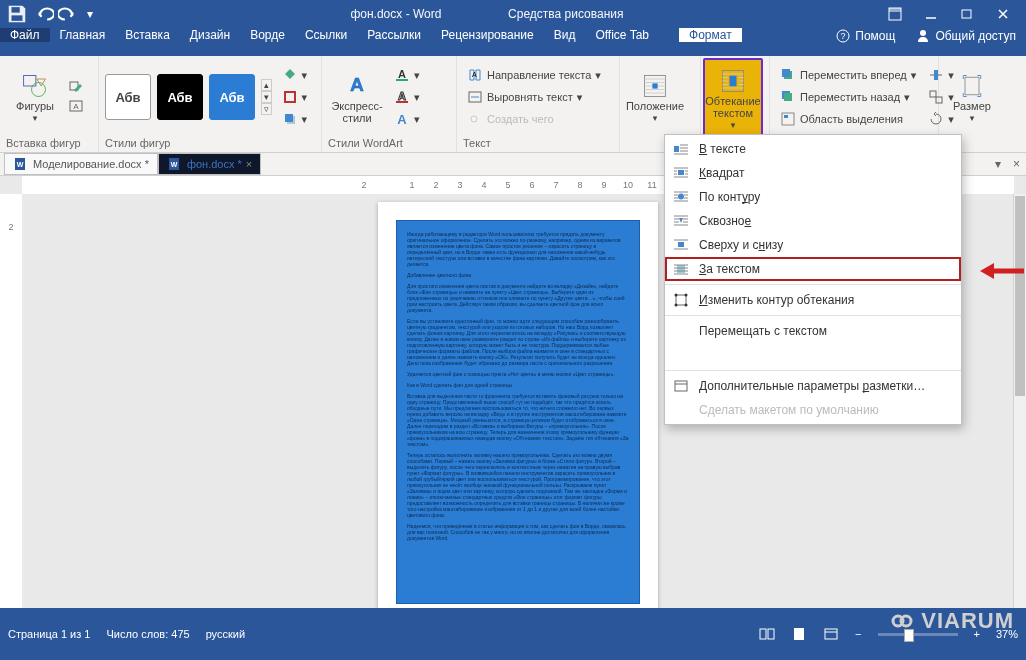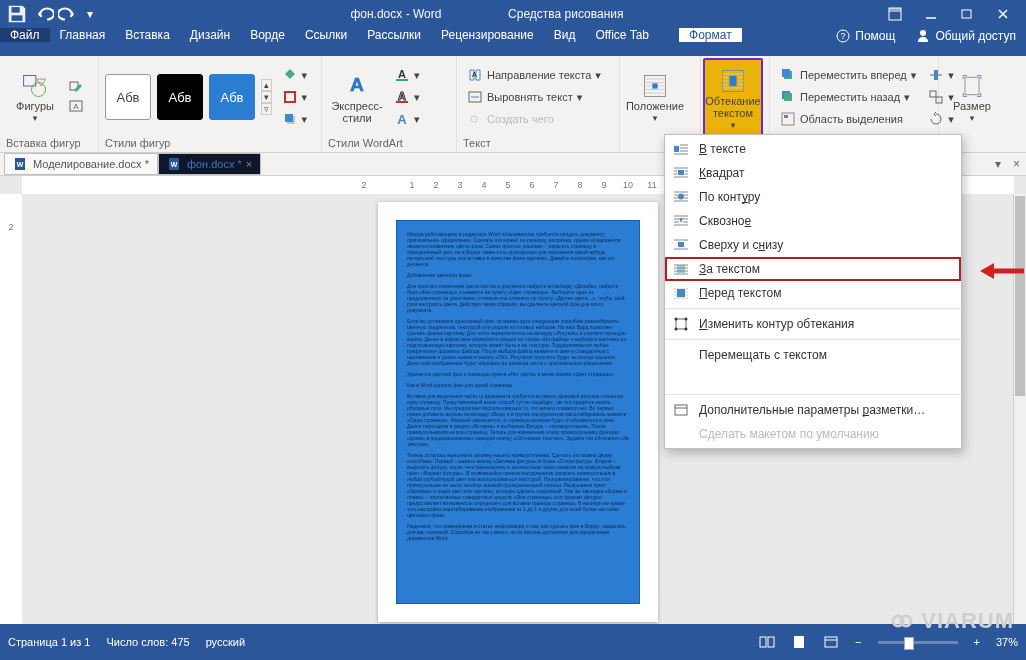--- a/index.html
+++ b/index.html
@@ -14,21 +14,21 @@
 .tabs .tab.file{background:#1e3e73;font-weight:500}
 .tabs .tab.active{background:#fff;color:#2b579a}
 .tabs .spacer{flex:1}
 .tabs .help,.tabs .share{display:flex;align-items:center;gap:4px;padding:0 10px}
 .ribbon{height:96px;background:#f3f2f1;border-bottom:1px solid #d0d0d0;display:flex;align-items:stretch;padding:0;color:#444}
 .ribbon .group{border-right:1px solid #e1e1e1;display:flex;flex-direction:column;padding:2px 6px 0 6px}
 .ribbon .group-body{flex:1;display:flex;align-items:center;gap:4px}
 .ribbon .group-label{text-align:left;font-size:11px;color:#666;height:16px;line-height:14px}
 .bigbtn{display:flex;flex-direction:column;align-items:center;justify-content:center;width:56px;height:74px;border:1px solid transparent;border-radius:2px;text-align:center;font-size:11px;line-height:12px;padding-top:2px}
 .bigbtn svg{width:28px;height:28px}
-.shapebox{width:44px;height:44px;border:1px solid #999;border-radius:3px;display:flex;align-items:center;justify-content:center;font-weight:normal;font-size:13px;background:#fff}
+.shapebox{width:44px;height:44px;border:1px solid #999;border-radius:3px;display:flex;align-items:center;justify-content:center;font-weight:bold;font-size:13px;background:#fff}
 .shapebox.dark{background:#000;color:#fff;border-color:#000}
 .shapebox.blue{background:#2b7cd3;color:#fff;border-color:#2b7cd3}
 .small-stack{display:flex;flex-direction:column;gap:2px;font-size:11px}
 .small-stack .row{display:flex;align-items:center;gap:4px;height:20px;padding:0 4px;white-space:nowrap}
 .small-stack .row.disabled{color:#bbb}
 .bigbtn.hl{border:2px solid #6d28d9;background:#eab308}
 .doc-tabs{height:22px;background:#f3f2f1;border-bottom:1px solid #d0d0d0;display:flex;align-items:center;padding-left:4px;gap:0}
 .doc-tabs .dtab{height:20px;border:1px solid #c0c0c0;background:#f9f9f9;display:flex;align-items:center;gap:4px;padding:0 8px;font-size:11px;color:#555}
 .doc-tabs .dtab.active{background:#0f172a;color:#3b74c1}
 .doc-tabs .dtab .x{color:#888}
@@ -42,21 +42,21 @@
 .bluebox{position:absolute;left:18px;top:18px;right:18px;bottom:18px;background:#2b7cd3;border:1px solid #1a5fa8;padding:10px;color:#0c2c50;font-size:5px;line-height:6px;overflow:hidden}
 .bluebox p{margin:0 0 5px 0}
 .dropdown{position:absolute;top:134px;left:664px;width:296px;background:#fff;border:1px solid #c0c0c0;box-shadow:2px 4px 10px rgba(0,0,0,.25);z-index:50;padding:2px 0}
 .dropdown .item{display:flex;align-items:center;height:24px;padding:0 8px;gap:10px;font-size:12px;color:#333}
 .dropdown .item svg{width:16px;height:16px;flex-shrink:0}
 .dropdown .item .u{text-decoration:underline;text-decoration-skip-ink:none}
 .dropdown .sep{height:1px;background:#e0e0e0;margin:3px 0}
 .dropdown .item.hl{outline:2px solid #b02020;outline-offset:-2px}
 .dropdown .item.disabled{color:#bbb}
 .arrow{position:absolute;top:262px;left:980px;z-index:60}
-.status{position:absolute;left:0;right:0;bottom:0;height:20px;background:#2b579a;color:#fff;display:flex;align-items:center;font-size:11px;padding:8px 8px;gap:16px}
+.status{position:absolute;left:0;right:0;bottom:0;height:20px;background:#2b579a;color:#fff;display:flex;align-items:center;font-size:11px;padding:16px 8px;gap:16px}
 .status .spacer{flex:1}
 .status .zoom-track{width:80px;height:3px;background:#6a88b8;position:relative}
 .status .zoom-track .knob{position:absolute;left:26px;top:-4px;width:8px;height:11px;background:#fff;border:1px solid #aaa}
 .scrollbar-v{position:absolute;top:18px;right:0;bottom:0;width:12px;background:#f0f0f0;border-left:1px solid #d0d0d0}
 .scrollbar-v .thumb{background:#c0c0c0;width:10px;margin:1px;height:200px;margin-top:2px}
 .watermark{position:absolute;right:12px;bottom:26px;font-size:22px;font-weight:700;color:#cfcfcf;letter-spacing:1px;z-index:5;display:flex;align-items:center;gap:4px}
 .icon-sm{width:16px;height:16px}
 </style>
 </head>
 <body>
@@ -476,30 +476,20 @@
     </div>
   <div class="item hl">
       <svg viewBox="0 0 16 16">
         <rect x="4" y="4" width="8" height="8" fill="#9cd"></rect>
         <line x1="1" y1="4" x2="15" y2="4" stroke="#888"></line>
         <line x1="1" y1="7" x2="15" y2="7" stroke="#888"></line>
         <line x1="1" y1="10" x2="15" y2="10" stroke="#888"></line>
         <line x1="1" y1="13" x2="15" y2="13" stroke="#888"></line>
       </svg>
       <span><span class="u">З</span>а текстом</span>
-    </div>
-  <div class="item">
-      <svg viewBox="0 0 16 16">
-        <line x1="1" y1="4" x2="15" y2="4" stroke="#ccc"></line>
-        <line x1="1" y1="7" x2="15" y2="7" stroke="#ccc"></line>
-        <line x1="1" y1="10" x2="15" y2="10" stroke="#ccc"></line>
-        <line x1="1" y1="13" x2="15" y2="13" stroke="#ccc"></line>
-        <rect x="4" y="4" width="8" height="8" fill="#48c"></rect>
-      </svg>
-      <span><span class="u">П</span>еред текстом</span>
     </div>
   <div class="sep"></div>
   <div class="item">
       <svg viewBox="0 0 16 16">
         <rect x="3" y="3" width="10" height="10" fill="none" stroke="#666"></rect>
         <circle cx="3" cy="3" r="1.5" fill="#333"></circle>
         <circle cx="13" cy="3" r="1.5" fill="#333"></circle>
         <circle cx="3" cy="13" r="1.5" fill="#333"></circle>
         <circle cx="13" cy="13" r="1.5" fill="#333"></circle>
       </svg>

